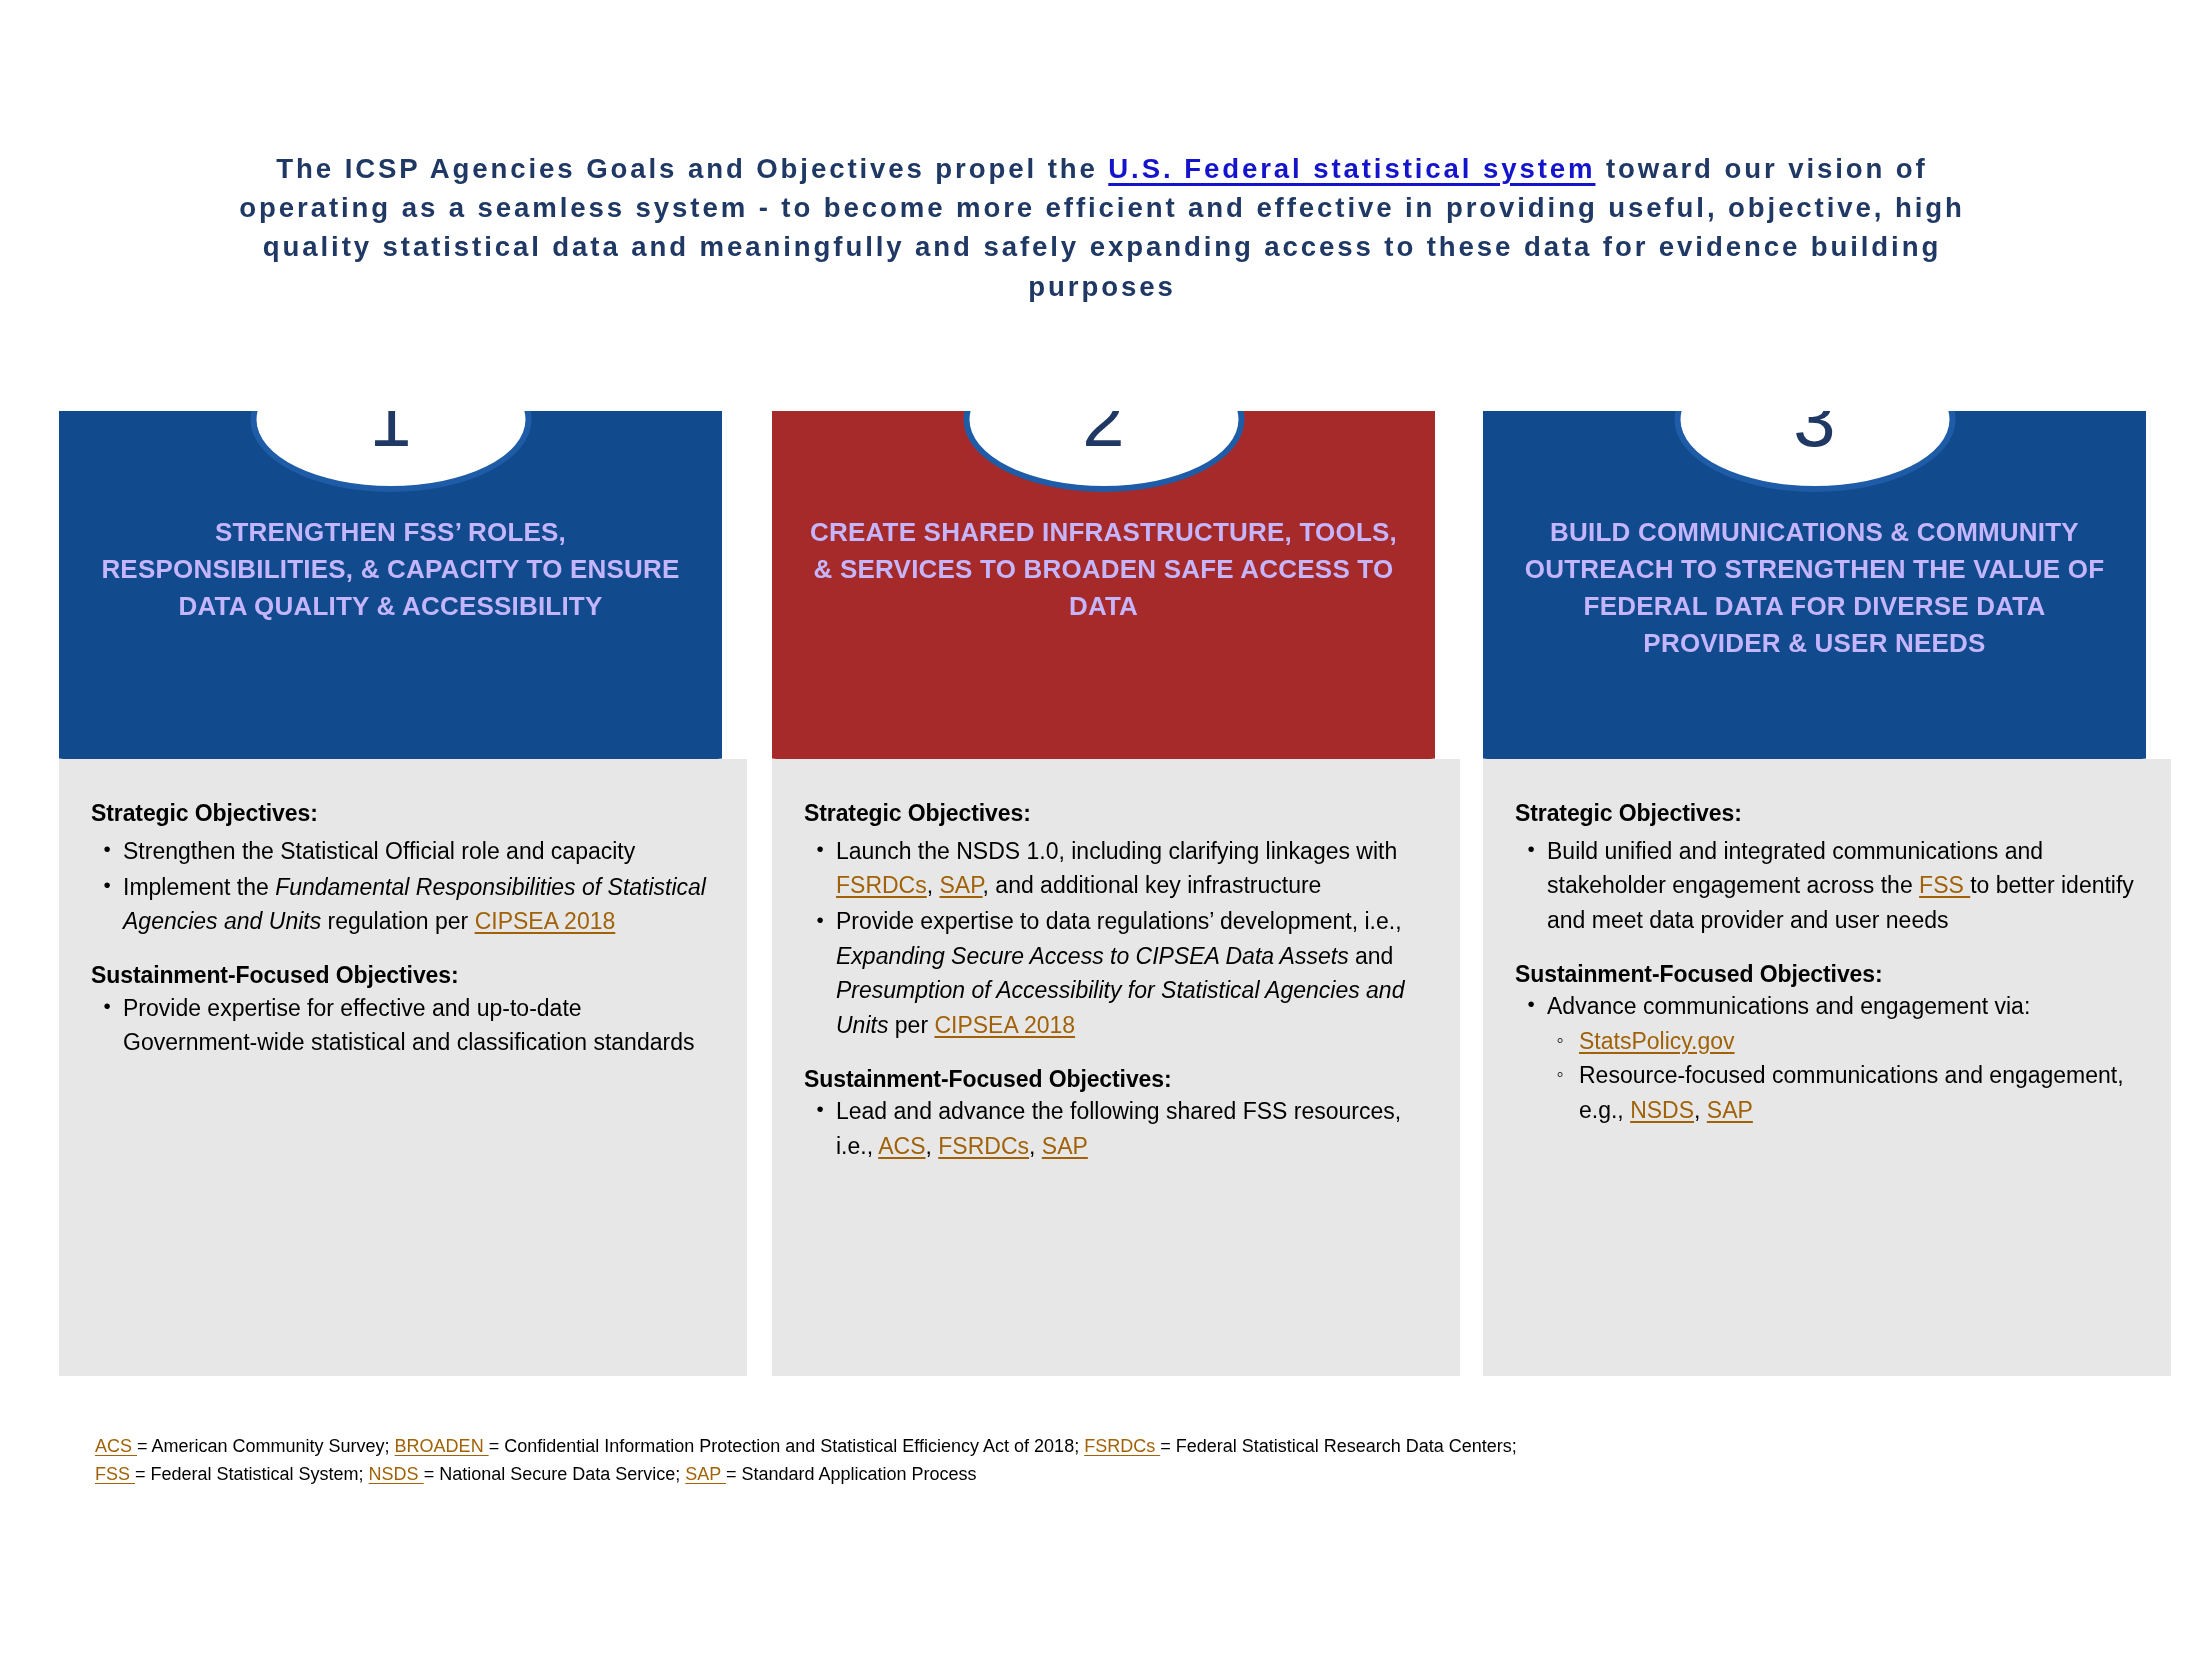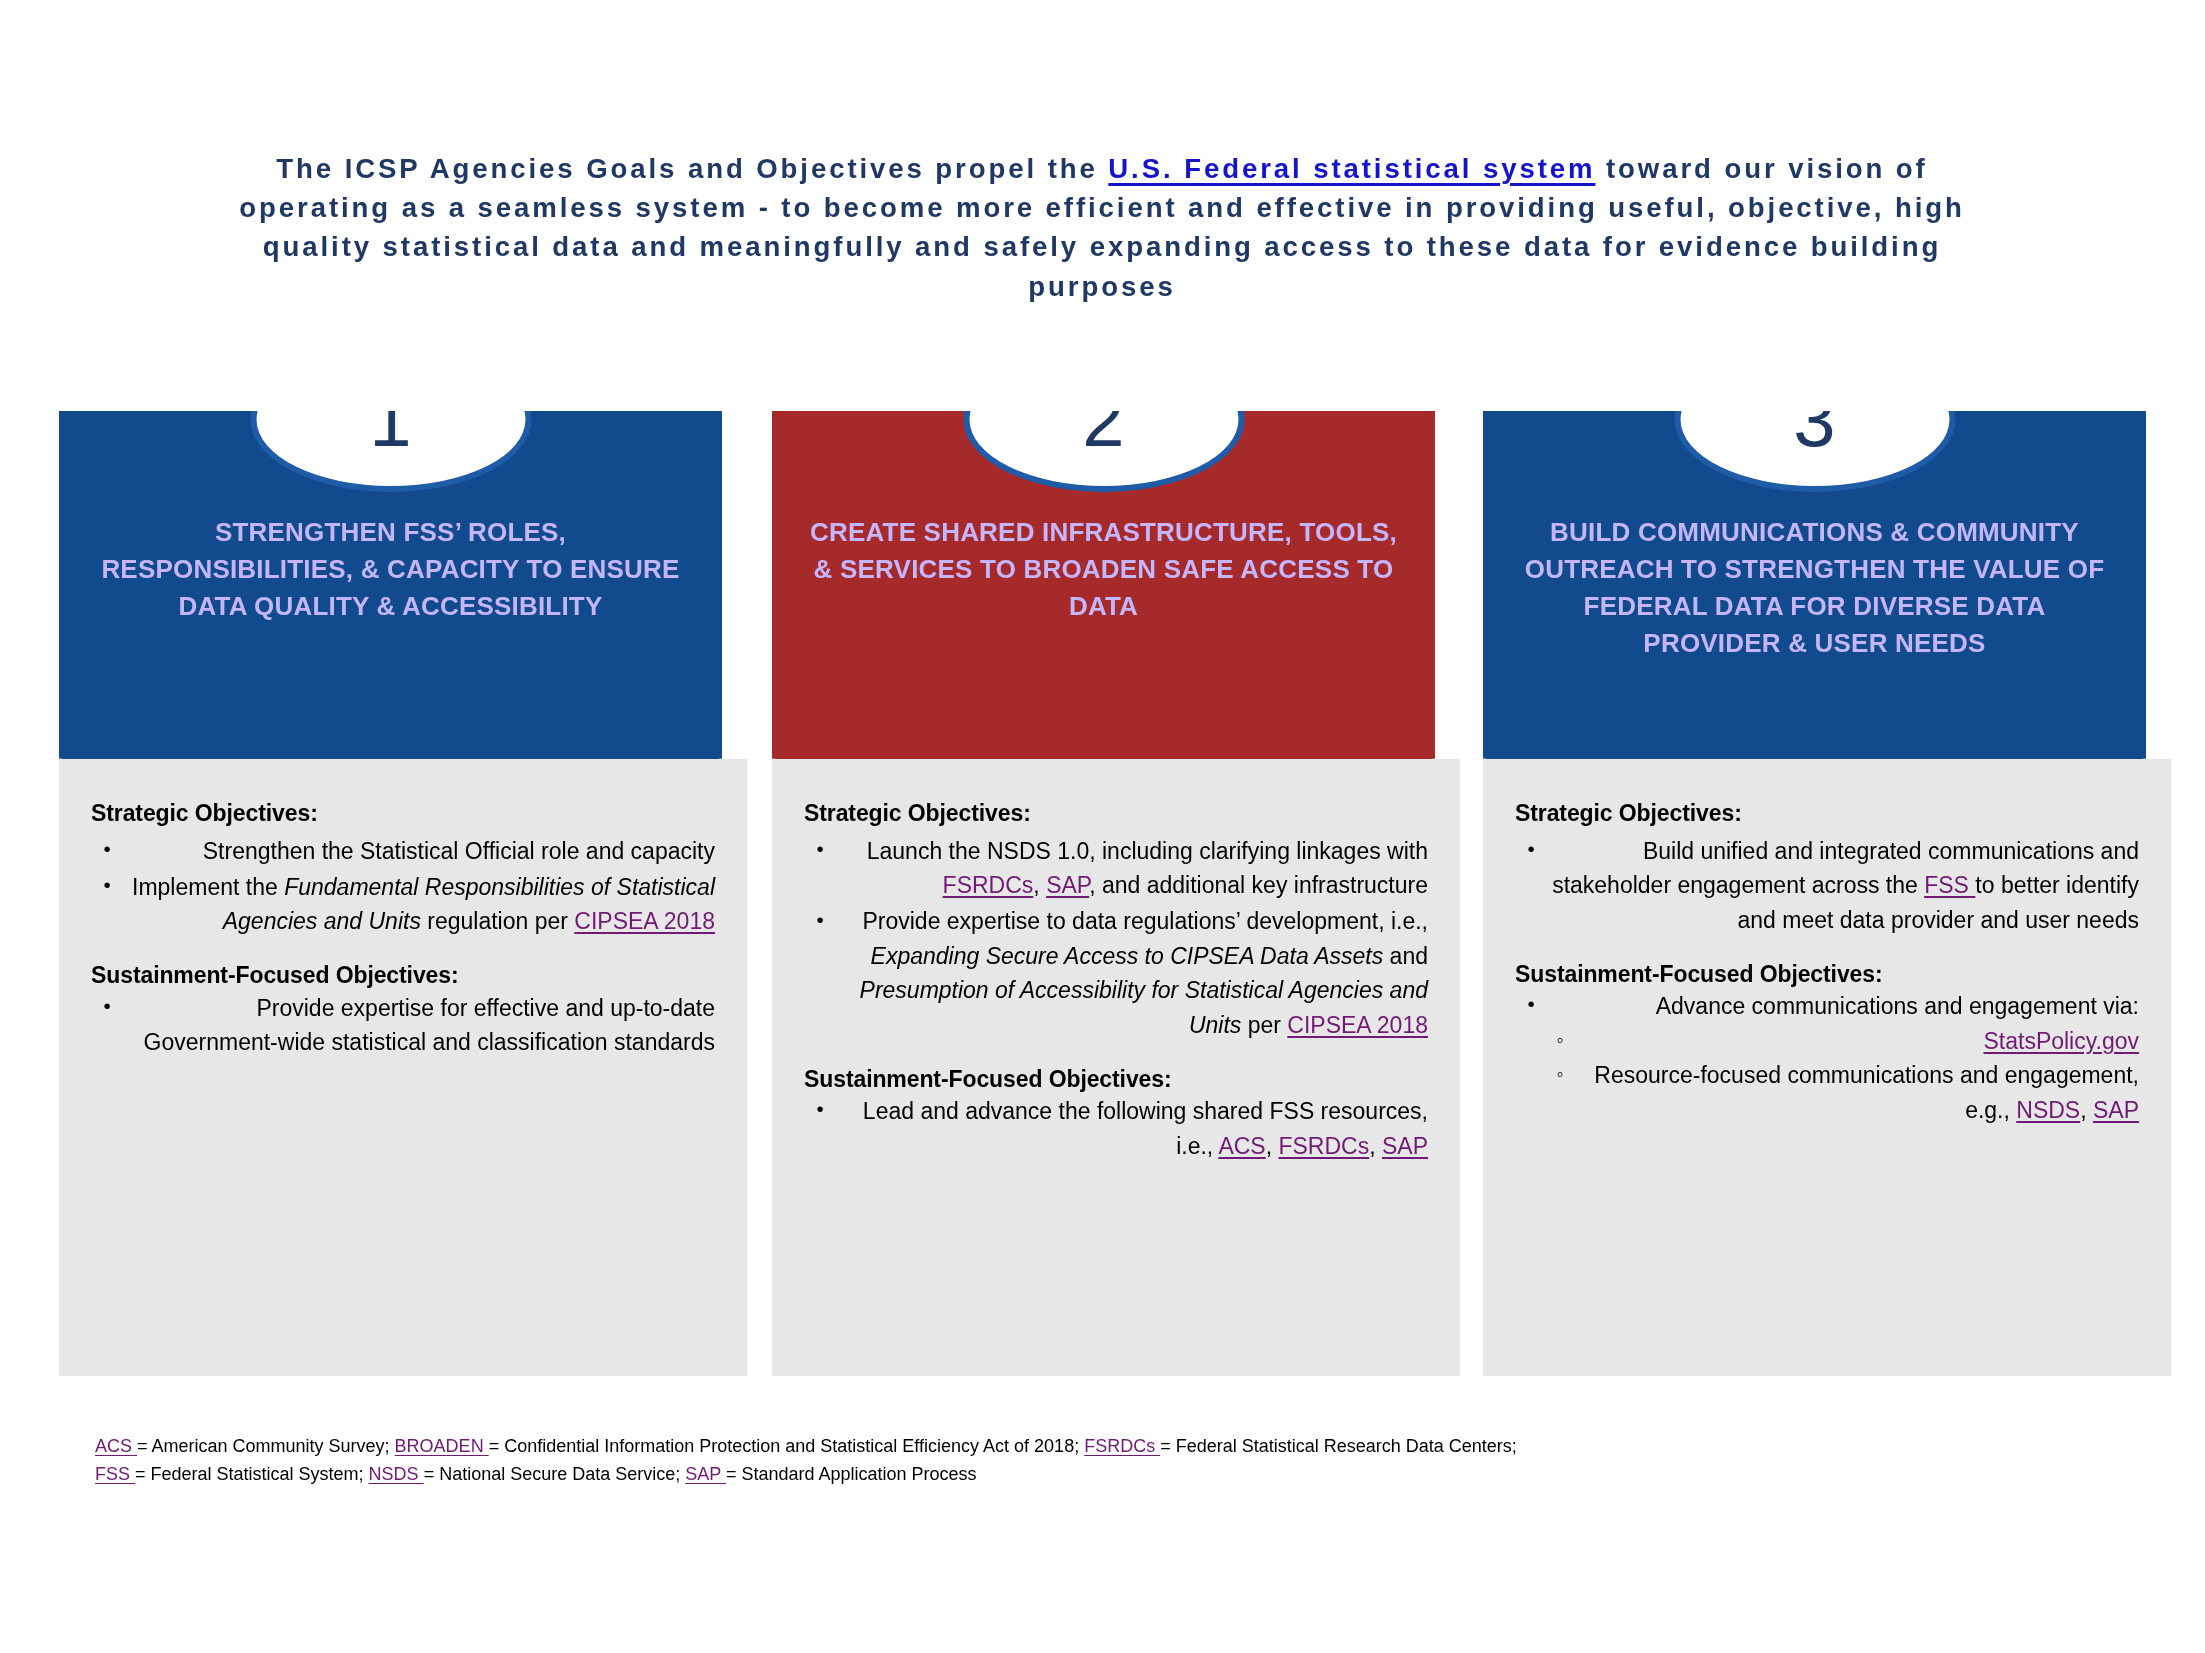--- a/index.html
+++ b/index.html
@@ -114,21 +114,20 @@
     margin: 0 0 6.9px 0;
     letter-spacing: -0.1px;
   }
   .sec-head.spaced { margin-top: 23.4px; }
   .sec-head.tight  { margin-bottom: 1.4px; }
 
   ul.blist {
     list-style: none;
     margin: 0;
     padding: 0;
-    text-align: right;
   }
   ul.blist > li {
     position: relative;
     padding-left: 32px;
     font-size: 23px;
     line-height: 1.50;
     color: #000000;
     margin-bottom: 1.4px;
   }
   ul.blist > li::before {
@@ -153,21 +152,21 @@
   ul.sublist > li::before {
     content: "\25E6";
     position: absolute;
     left: 9.6px;
     top: 0px;
     font-size: 20.7px;
   }
 
   .ital { font-style: italic; }
   a.lnk, .lnk {
-    color: #701a75;
+    color: #a16207;
     text-decoration: underline;
     text-underline-offset: 2.8px;
     text-decoration-thickness: 2.1px;
   }
 
   .gap-before { margin-top: 18px; }
 
   
   #footer {
     position: absolute;

